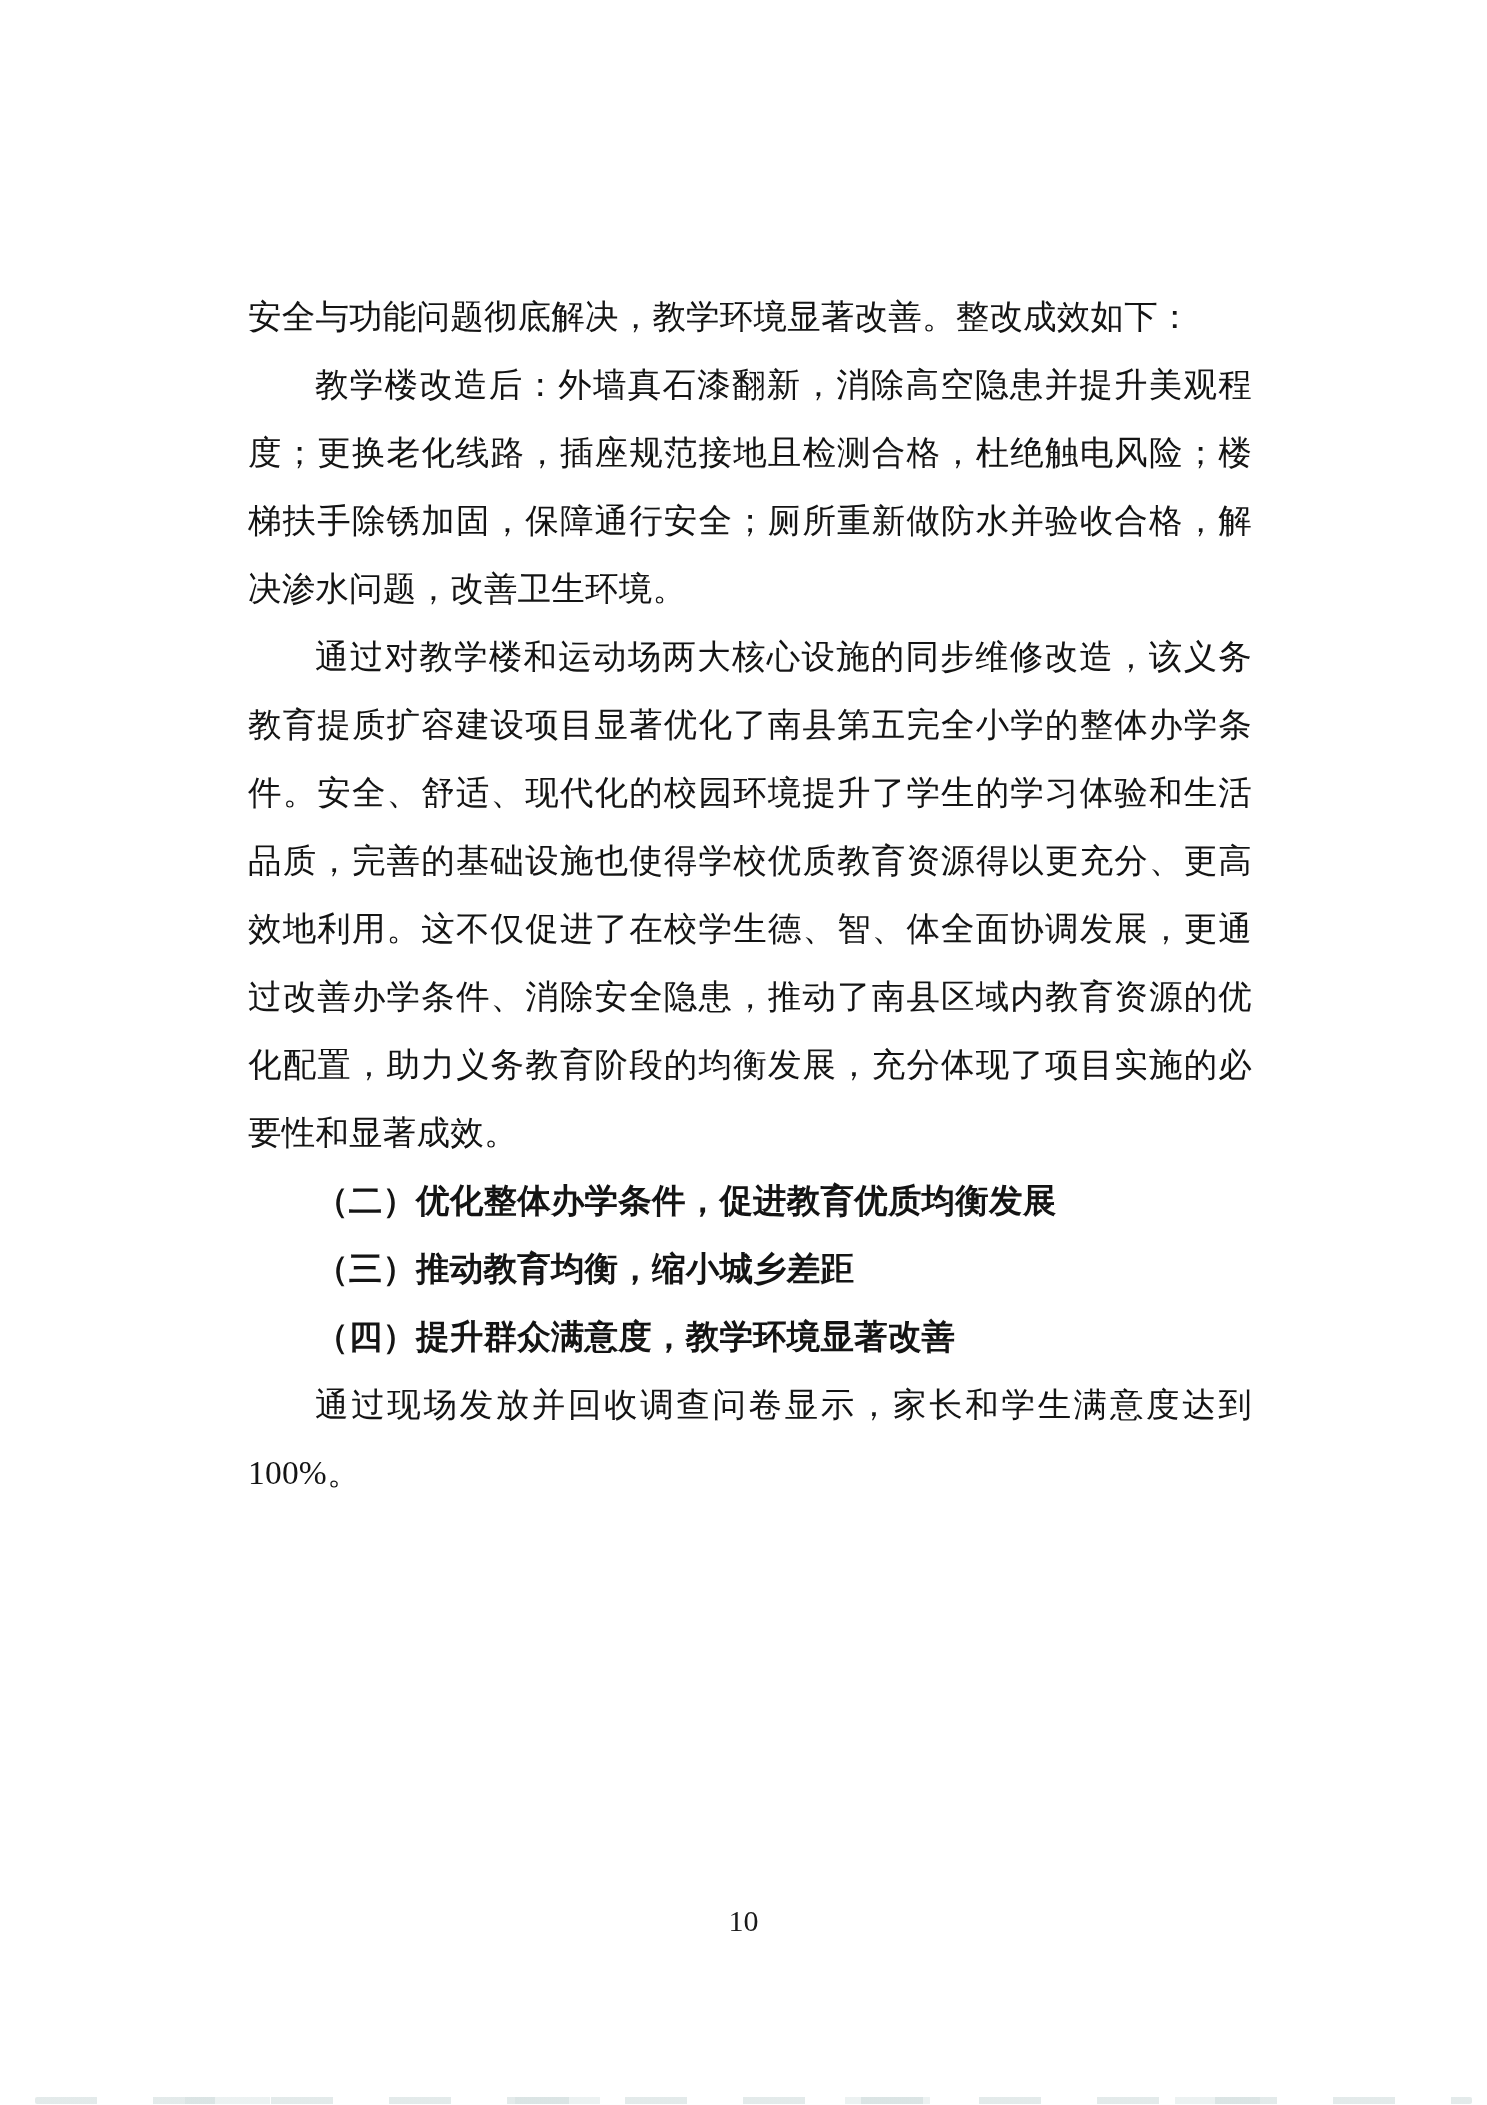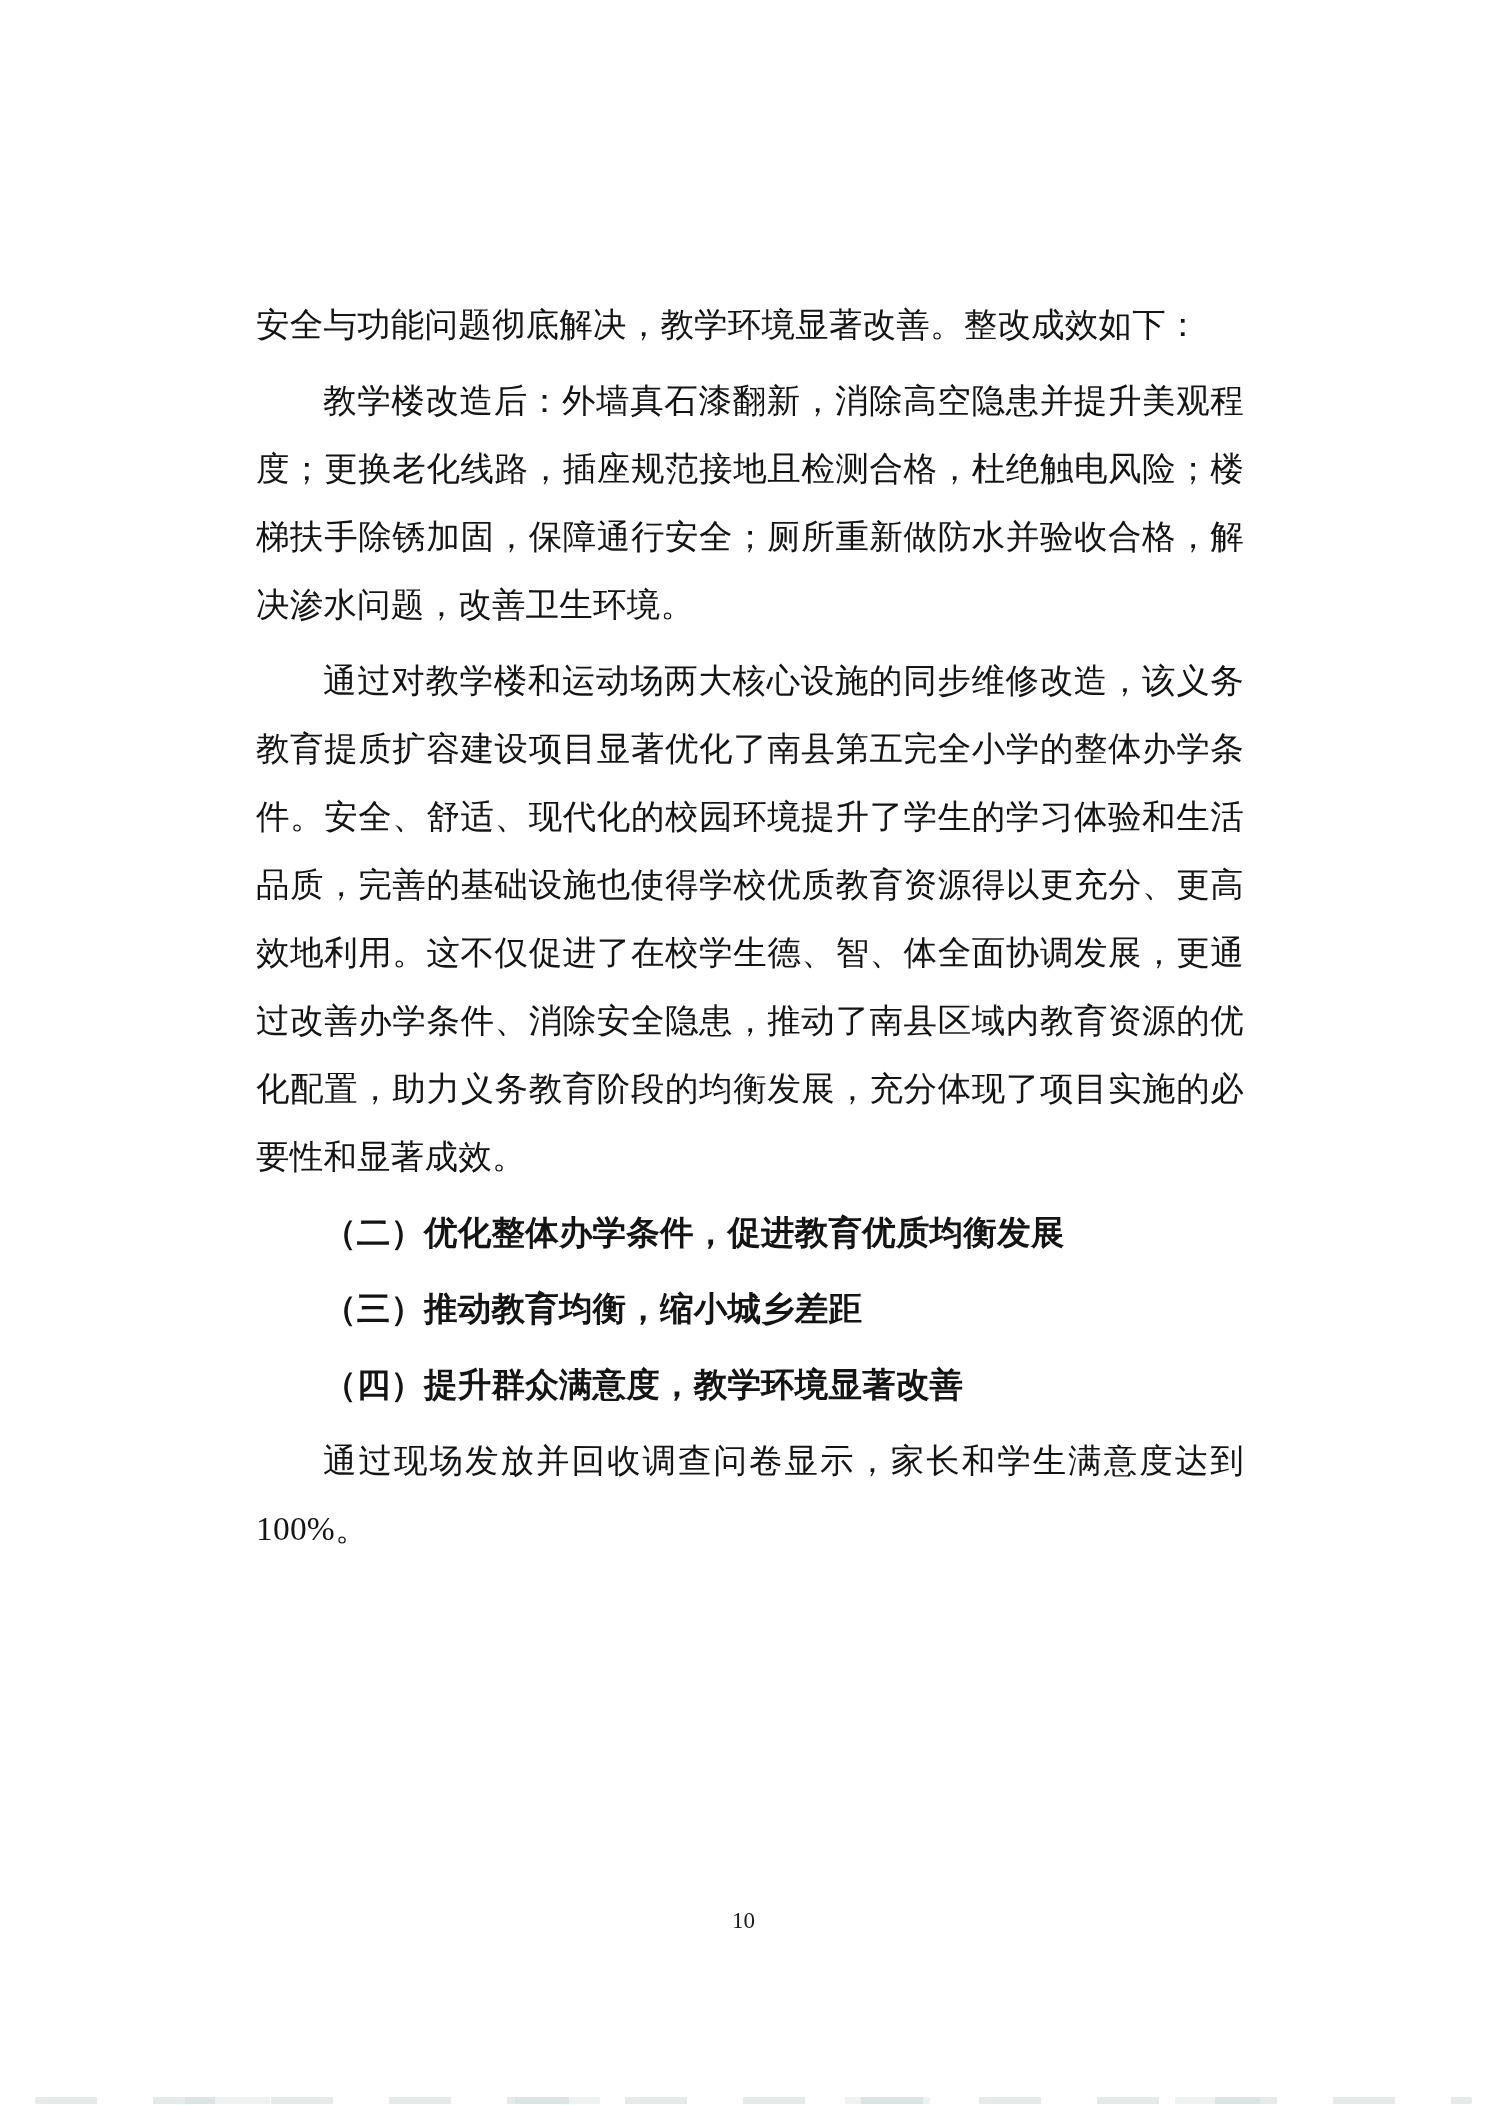--- a/index.html
+++ b/index.html
@@ -19,21 +19,21 @@
     inset: 0;
     background: #ffffff;
   }
   .text-area {
     position: absolute;
     left: 248px;
     top: 283px;
     width: 1004px;
   }
   .text-area p {
-    margin: 8px;
+    margin: 0;
     padding: 0;
     font-size: 33.5px;
     line-height: 68px;
     color: #141414;
     text-align: justify;
     text-justify: inter-ideograph;
     letter-spacing: 0.2px;
     word-break: normal;
   }
   .text-area p.indent {
@@ -41,21 +41,21 @@
   }
   .text-area p.heading {
     font-weight: bold;
   }
   .page-number {
     position: absolute;
     top: 1906px;
     left: 0;
     width: 100%;
     text-align: center;
-    font-size: 23px;
+    font-size: 30px;
     line-height: 30px;
     color: #1a1a1a;
   }
   
   .scan-artifacts {
     position: absolute;
     left: 35px;
     right: 15px;
     bottom: 1px;
     height: 7px;

